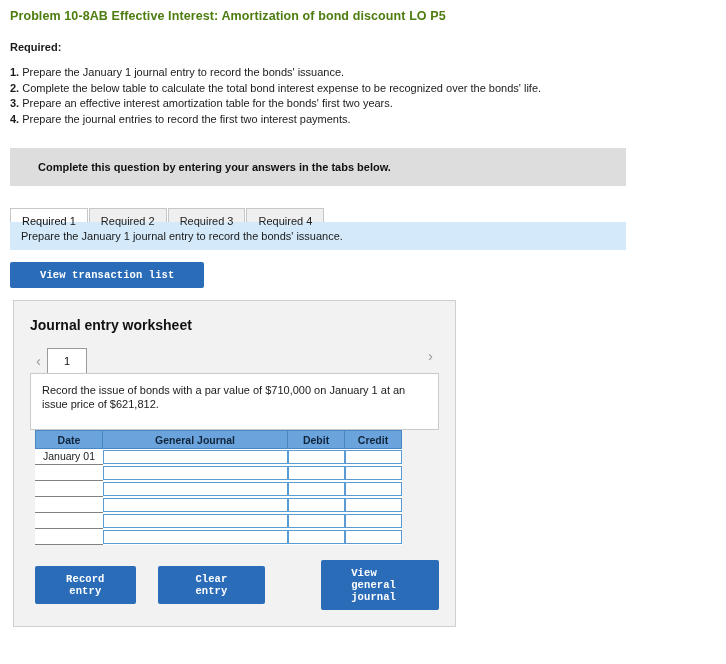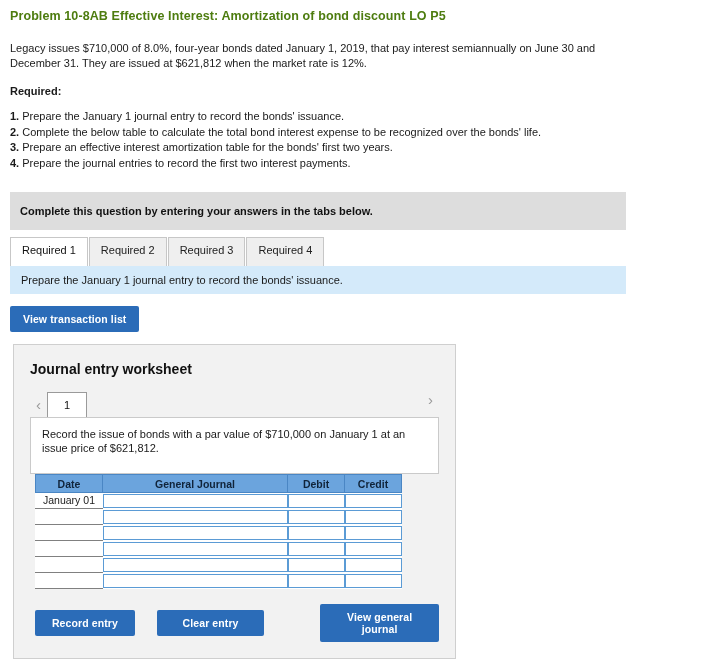--- a/index.html
+++ b/index.html
@@ -46,21 +46,21 @@
     line-height: 14.5px;
   }
   .req-list div { margin-bottom: 1px; }
   .req-num { font-weight: bold; }
 
   
   .banner {
     background: #dddddd;
     width: 616px;
     box-sizing: border-box;
-    padding: 13px 10px;
+    padding: 13px 28px;
     font-weight: bold;
     font-size: 11px;
     color: #111;
     margin-bottom: 9px;
   }
 
   
   .tabstrip {
     display: flex;
     align-items: flex-end;
@@ -72,21 +72,21 @@
     border: 1px solid #c7c7c7;
     border-bottom: none;
     background: #efefef;
     padding: 6px 11px 7px 11px;
     font-size: 11px;
     color: #222;
     margin-right: 1px;
     line-height: 13px;
     cursor: pointer;
     box-sizing: border-box;
-    height: 29px;
+    height: 14px;
   }
   .tab.active {
     background: #ffffff;
     color: #111;
     position: relative;
     z-index: 3;
   }
 
   
   .infoband {
@@ -97,24 +97,24 @@
     font-size: 11px;
     color: #1a1a1a;
     margin-bottom: 12px;
   }
 
   
   .btn {
     background: #2b6cb8;
     color: #ffffff;
     border: none;
-    font-family: Liberation Sans, sans-serif;
+    font-family: Liberation Mono, monospace;
     font-size: 10.5px;
     font-weight: bold;
-    padding: 7px 13px;
+    padding: 7px 30px;
     cursor: pointer;
     border-radius: 2px;
     line-height: 12px;
     letter-spacing: 0.1px;
   }
   .btn-view-transaction { margin-bottom: 12px; }
 
   
   .worksheet {
     width: 443px;
@@ -236,30 +236,29 @@
   
   .ws-actions {
     display: flex;
     align-items: center;
     margin-top: 15px;
     padding-left: 5px;
   }
   .ws-actions .btn { min-width: 0; }
   .btn-record { width: 112px; text-align: center; }
   .btn-clear  { width: 121px; text-align: center; margin-left: 22px; }
-  .btn-viewgj { width: 134px; text-align: center; margin-left: 56px; }
+  .btn-viewgj { width: 134px; text-align: left; margin-left: 56px; }
 </style>
 </head>
 <body>
 
 <div class="page">
 
   <h1 class="problem-title">Problem 10-8AB Effective Interest: Amortization of bond discount LO P5</h1>
 
-  <p class="intro">Legacy issues $710,000 of 8.0%, four-year bonds dated January 1, 2019, that pay interest semiannually on June 30 and December 31. They are issued at $621,812 when the market rate is 12%.</p>
 
   <div class="required-label">Required:</div>
 
   <div class="req-list">
     <div><span class="req-num">1.</span> <span>Prepare the January 1 journal entry to record the bonds' issuance.</span></div>
     <div><span class="req-num">2.</span> <span>Complete the below table to calculate the total bond interest expense to be recognized over the bonds' life.</span></div>
     <div><span class="req-num">3.</span> <span>Prepare an effective interest amortization table for the bonds' first two years.</span></div>
     <div><span class="req-num">4.</span> <span>Prepare the journal entries to record the first two interest payments.</span></div>
   </div>
 

